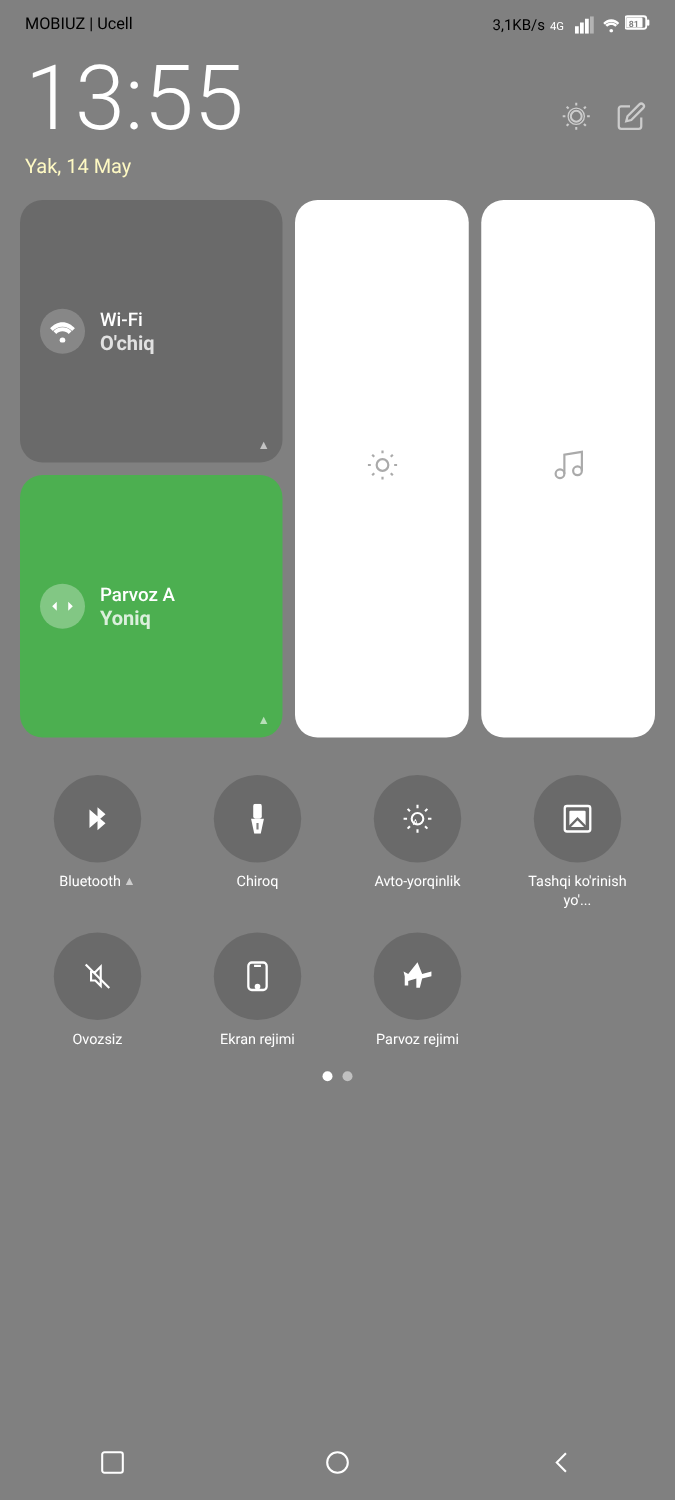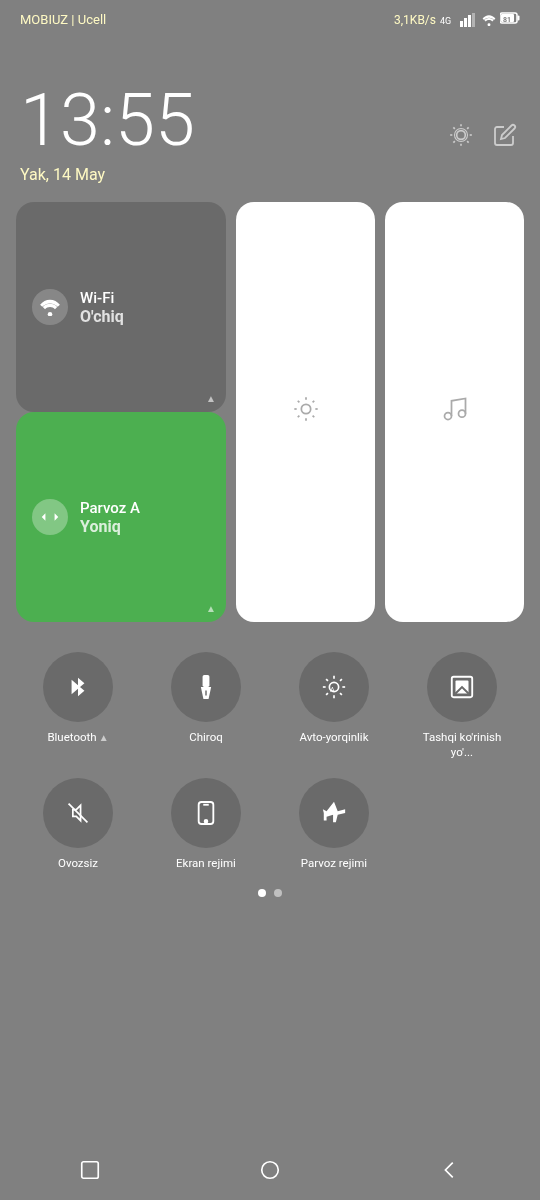--- a/index.html
+++ b/index.html
@@ -12,39 +12,38 @@
       overflow: hidden;
       position: relative;
     }
 
     
     .status-bar {
       display: flex;
       justify-content: space-between;
       align-items: center;
       padding: 12px 20px 6px;
-      color: #fef9c3;
+      color: #000000;
       font-size: 13px;
     }
 
     .status-right {
       display: flex;
       align-items: center;
       gap: 4px;
       font-size: 12px;
       margin-left: 25px;
     }
 
     
     .clock-area {
       display: flex;
       align-items: center;
       padding: 10px 20px 0;
       gap: 16px;
-      margin-top: 42px;
     }
 
     .clock-time {
       font-size: 72px;
       font-weight: 300;
       color: #fff;
       line-height: 1;
     }
 
     .clock-date {
@@ -152,20 +151,21 @@
 
     .tiles-row-top-combined {
       display: flex;
       gap: 10px;
       margin-bottom: 10px;
     }
 
     .tiles-left-col {
       display: flex;
       flex-direction: column;
+      gap: 10px;
       flex: 0 0 210px;
     }
 
     .tiles-right-col {
       display: flex;
       gap: 10px;
       flex: 1;
     }
 
     

